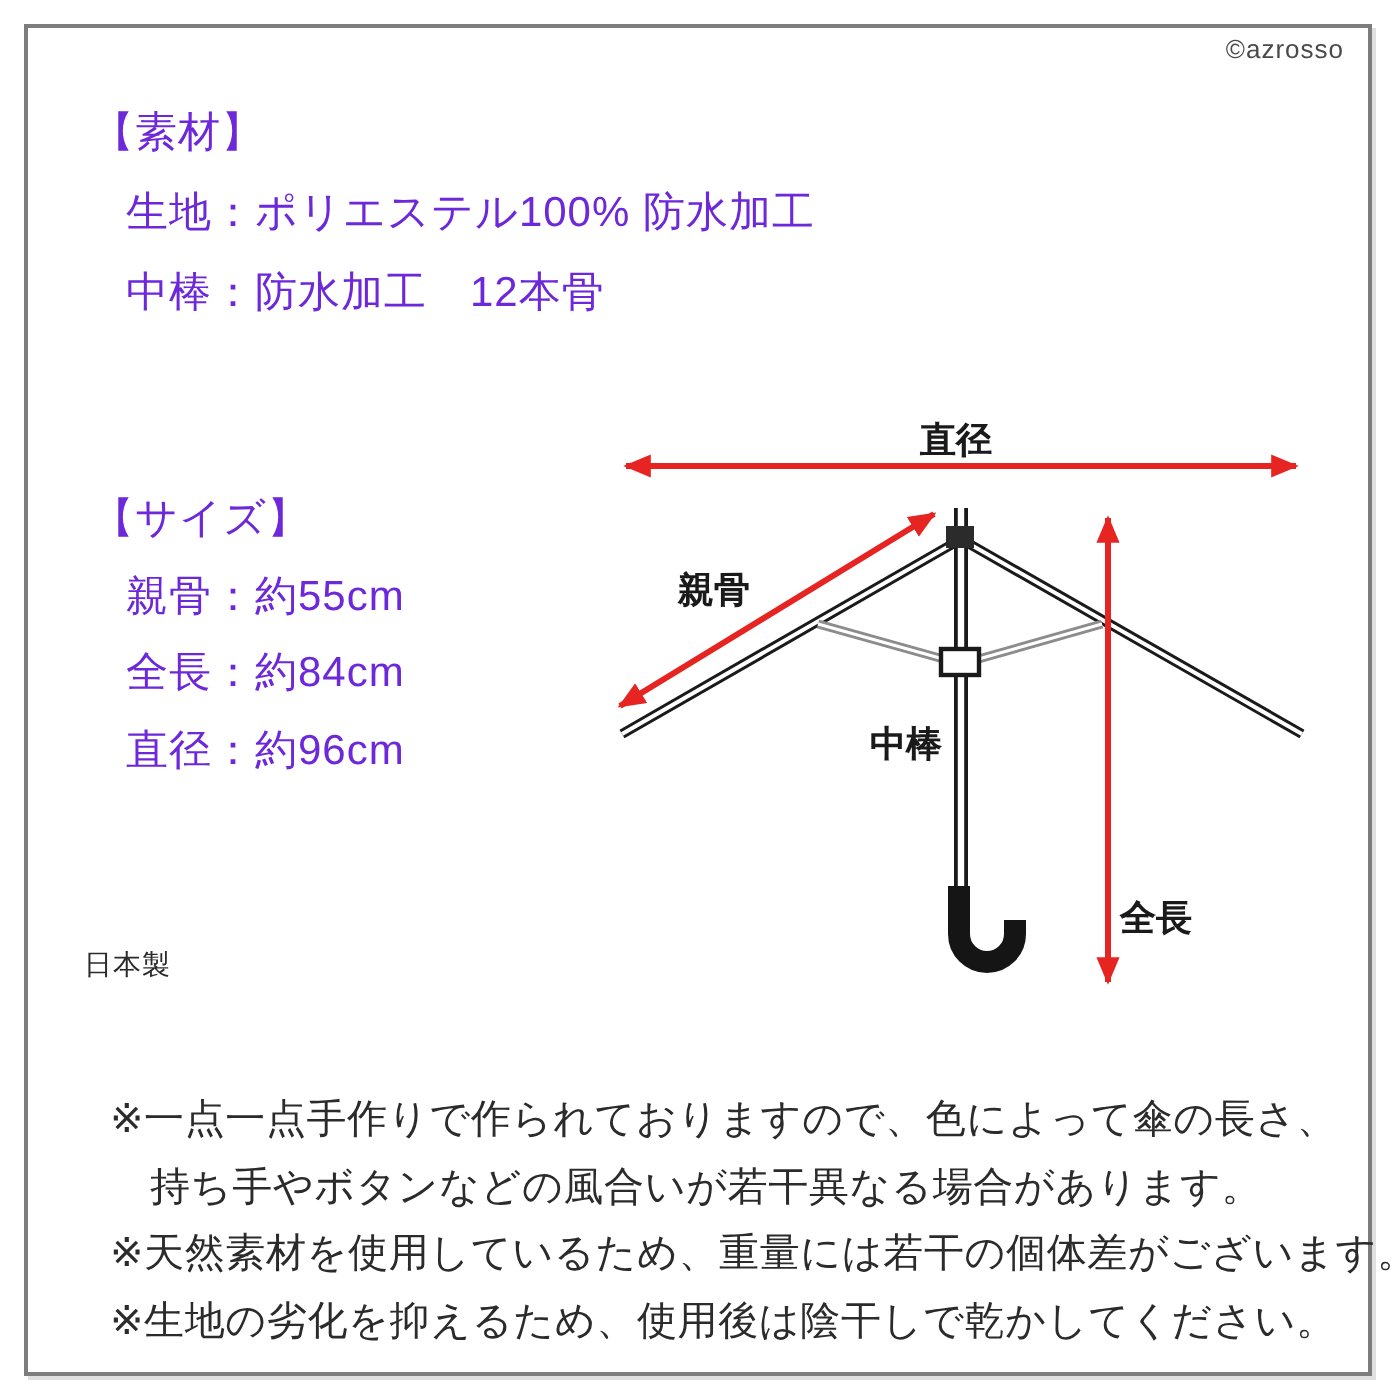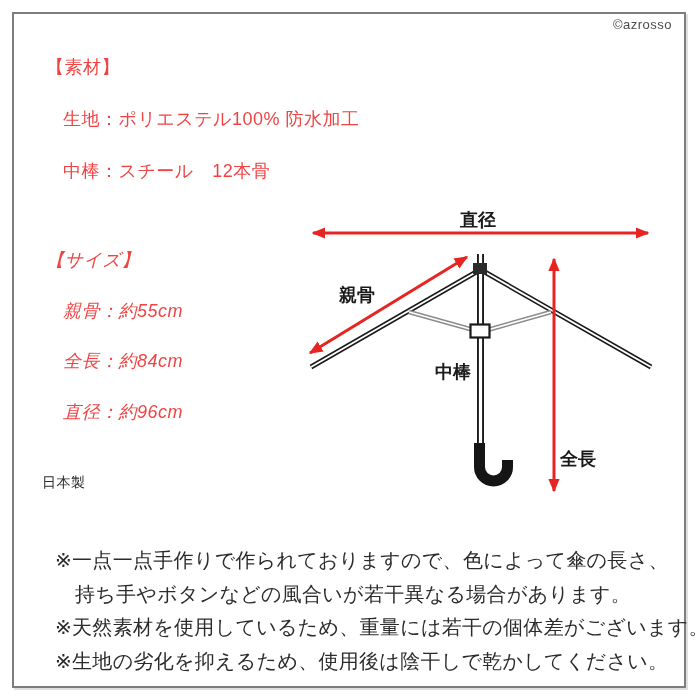--- a/index.html
+++ b/index.html
@@ -24,28 +24,28 @@
   .watermark {
     position: absolute;
     top: 17px; right: 28px;
     font-size: 13px;
     color: #4a4a4a;
     letter-spacing: 0.5px;
   }
   .sec {
     position: absolute;
     left: 46px;
-    font-size: 18px;
-    color: #ef4444;
+    font-size: 21px;
+    color: #6d28d9;
     letter-spacing: 0.5px;
     white-space: nowrap;
   }
   .material { top: 47px; line-height: 40px; }
-  .size     { top: 241px; line-height: 38.5px; font-style: italic; }
-  .sec-row  { padding-left: 17px; margin-top: 12px; }
+  .size     { top: 241px; line-height: 38.5px; }
+  .sec-row  { padding-left: 17px; }
   .origin {
     position: absolute;
     left: 42px; top: 474px;
     font-size: 14px;
     letter-spacing: 0.5px;
   }
   .diagram {
     position: absolute;
     left: 0; top: 0;
     width: 700px; height: 700px;
@@ -73,21 +73,21 @@
 
 <div class="canvas">
 
   <div class="frame"></div>
 
   <div class="watermark">©azrosso</div>
 
   <section class="sec material">
     <div class="sec-heading">【素材】</div>
     <div class="sec-row">生地：ポリエステル100% 防水加工</div>
-    <div class="sec-row">中棒：スチール　12本骨</div>
+    <div class="sec-row">中棒：防水加工　12本骨</div>
   </section>
 
   <section class="sec size">
     <div class="sec-heading">【サイズ】</div>
     <div class="sec-row">親骨：約55cm</div>
     <div class="sec-row">全長：約84cm</div>
     <div class="sec-row">直径：約96cm</div>
   </section>
 
   <div class="origin">日本製</div>

